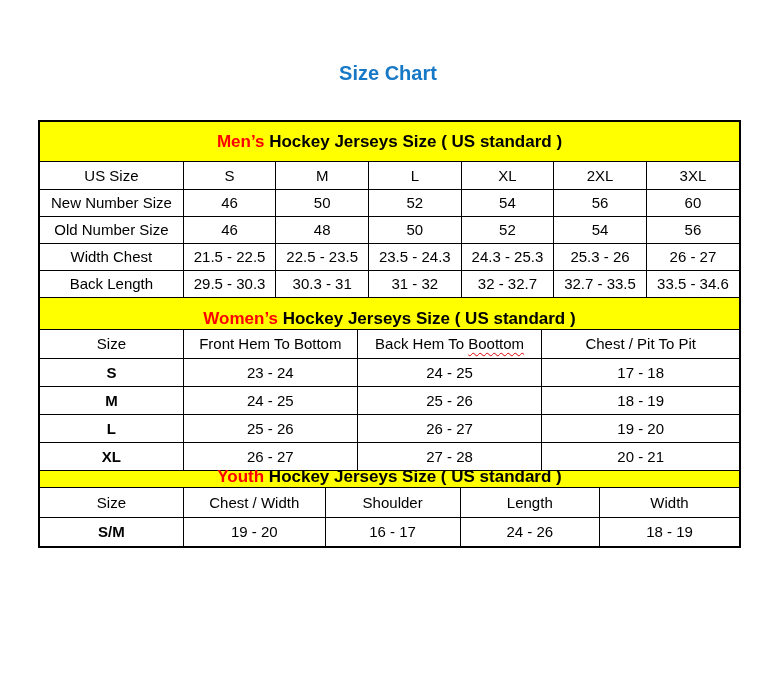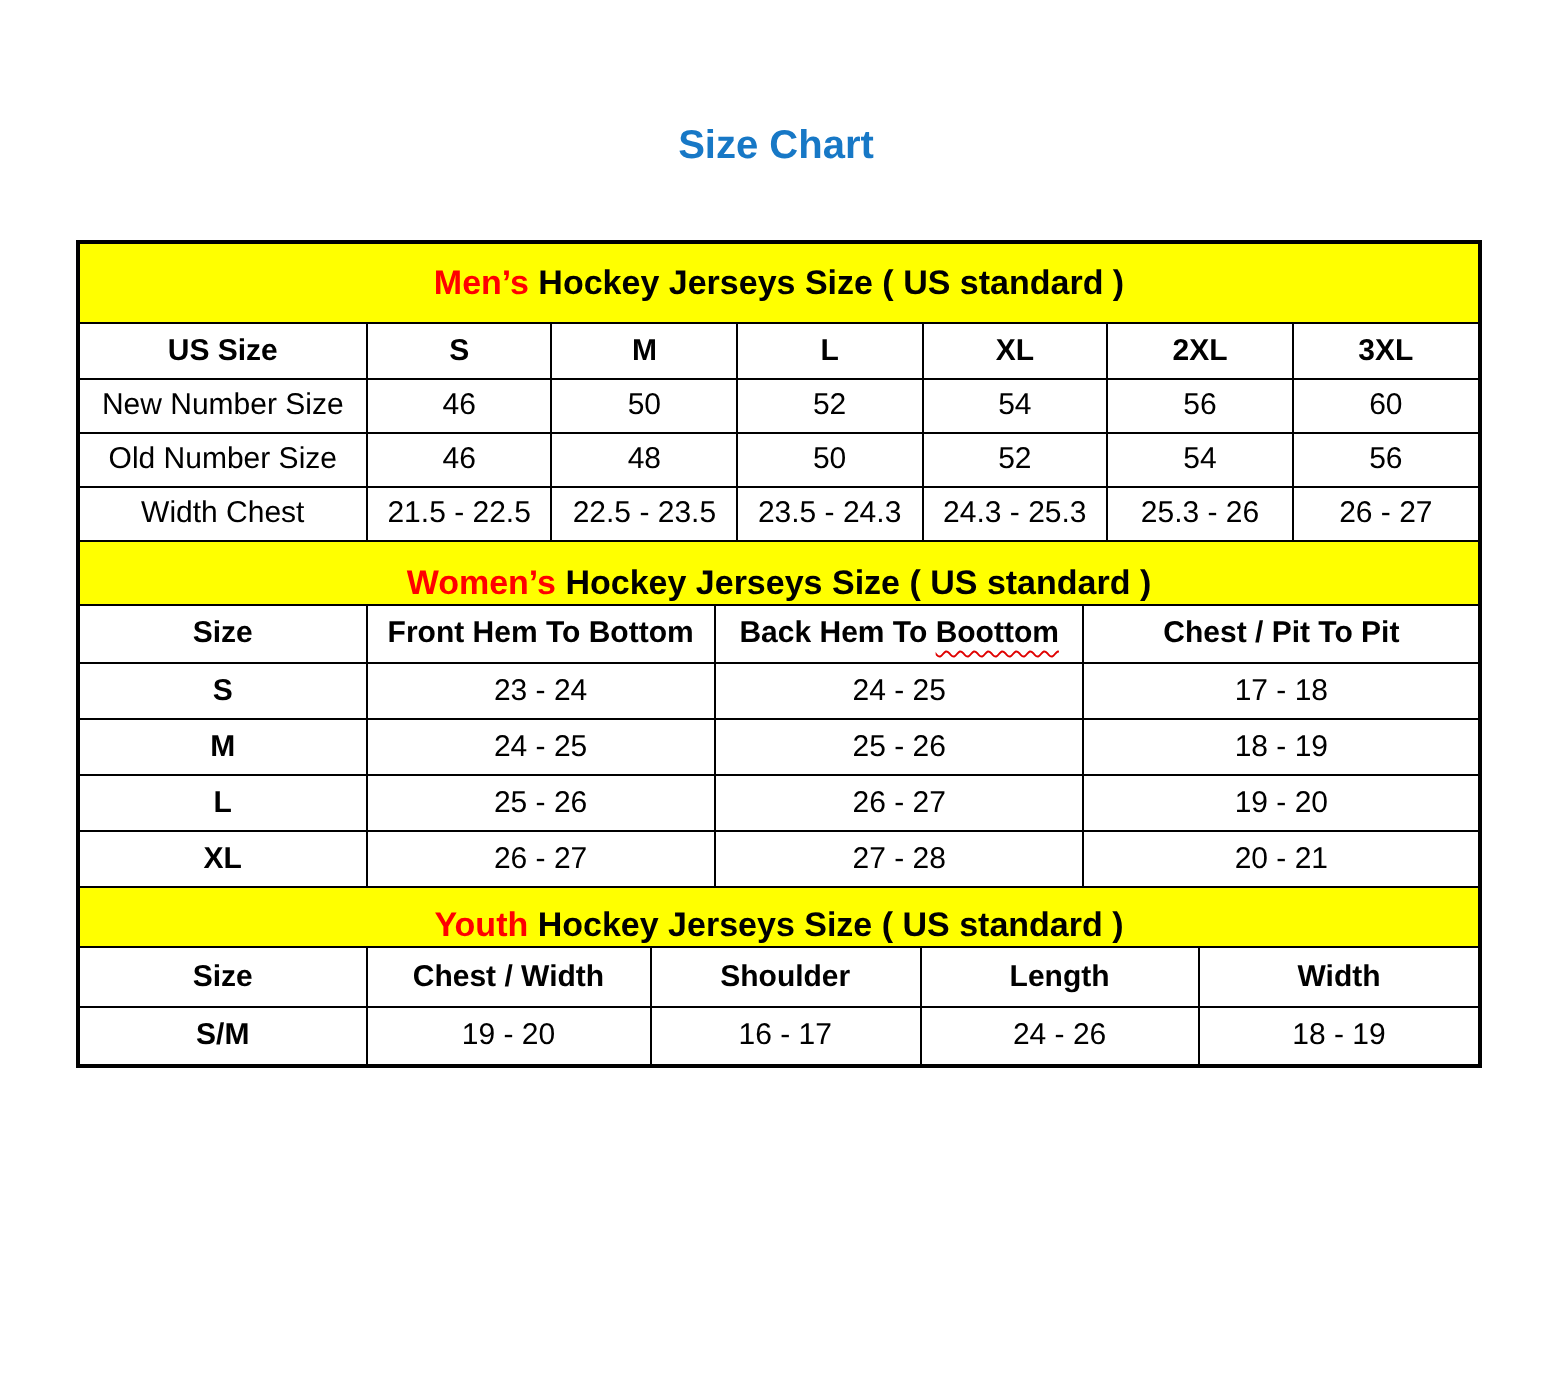--- a/index.html
+++ b/index.html
@@ -32,37 +32,37 @@
     justify-content: center;
     background: #ffff00;
     font-size: 17px;
     font-weight: bold;
     height: 40px;
     border-bottom: 1px solid #000000;
     white-space: pre;
   }
   .band.mid { border-top: 1px solid #000000; align-items: flex-end; }
   .band-women { height: 33px; }
-  .band-youth { height: 31px; }
+  .band-youth { height: 18px; }
   .red-word { color: #ff0000; }
   table {
     width: 100%;
     border-collapse: collapse;
     table-layout: fixed;
   }
   th, td {
     border: 1px solid #000000;
     text-align: center;
     vertical-align: middle;
     font-size: 15px;
     padding: 0 2px;
     height: 27px;
     overflow: hidden;
   }
-  th { font-weight: bold; }
+  th { font-weight: normal; }
   td { font-weight: normal; }
   td.size-label { font-weight: bold; }
   .women-table th, .women-table td { height: 28px; }
   .youth-table th, .youth-table td { height: 29px; }
   
   table tr > *:first-child { border-left: none; }
   table tr > *:last-child { border-right: none; }
   table tr:last-child > * { border-bottom: none; }
   table tr:first-child > * { border-top: none; }
   .typo {
@@ -123,20 +123,29 @@
       </tr>
       <tr>
         <td>Width Chest</td>
         <td>21.5 - 22.5</td>
         <td>22.5 - 23.5</td>
         <td>23.5 - 24.3</td>
         <td>24.3 - 25.3</td>
         <td>25.3 - 26</td>
         <td>26 - 27</td>
       </tr>
+      <tr>
+        <td>Back Length</td>
+        <td>29.5 - 30.3</td>
+        <td>30.3 - 31</td>
+        <td>31 - 32</td>
+        <td>32 - 32.7</td>
+        <td>32.7 - 33.5</td>
+        <td>33.5 - 34.6</td>
+      </tr>
     </tbody>
   </table>
 
   <div class="band band-women mid">
     <span class="red-word">Women’s</span><span> Hockey Jerseys Size ( US standard )</span>
   </div>
   <table class="women-table">
     <colgroup>
       <col style="width:20.5%">
         <col style="width:24.9%">

